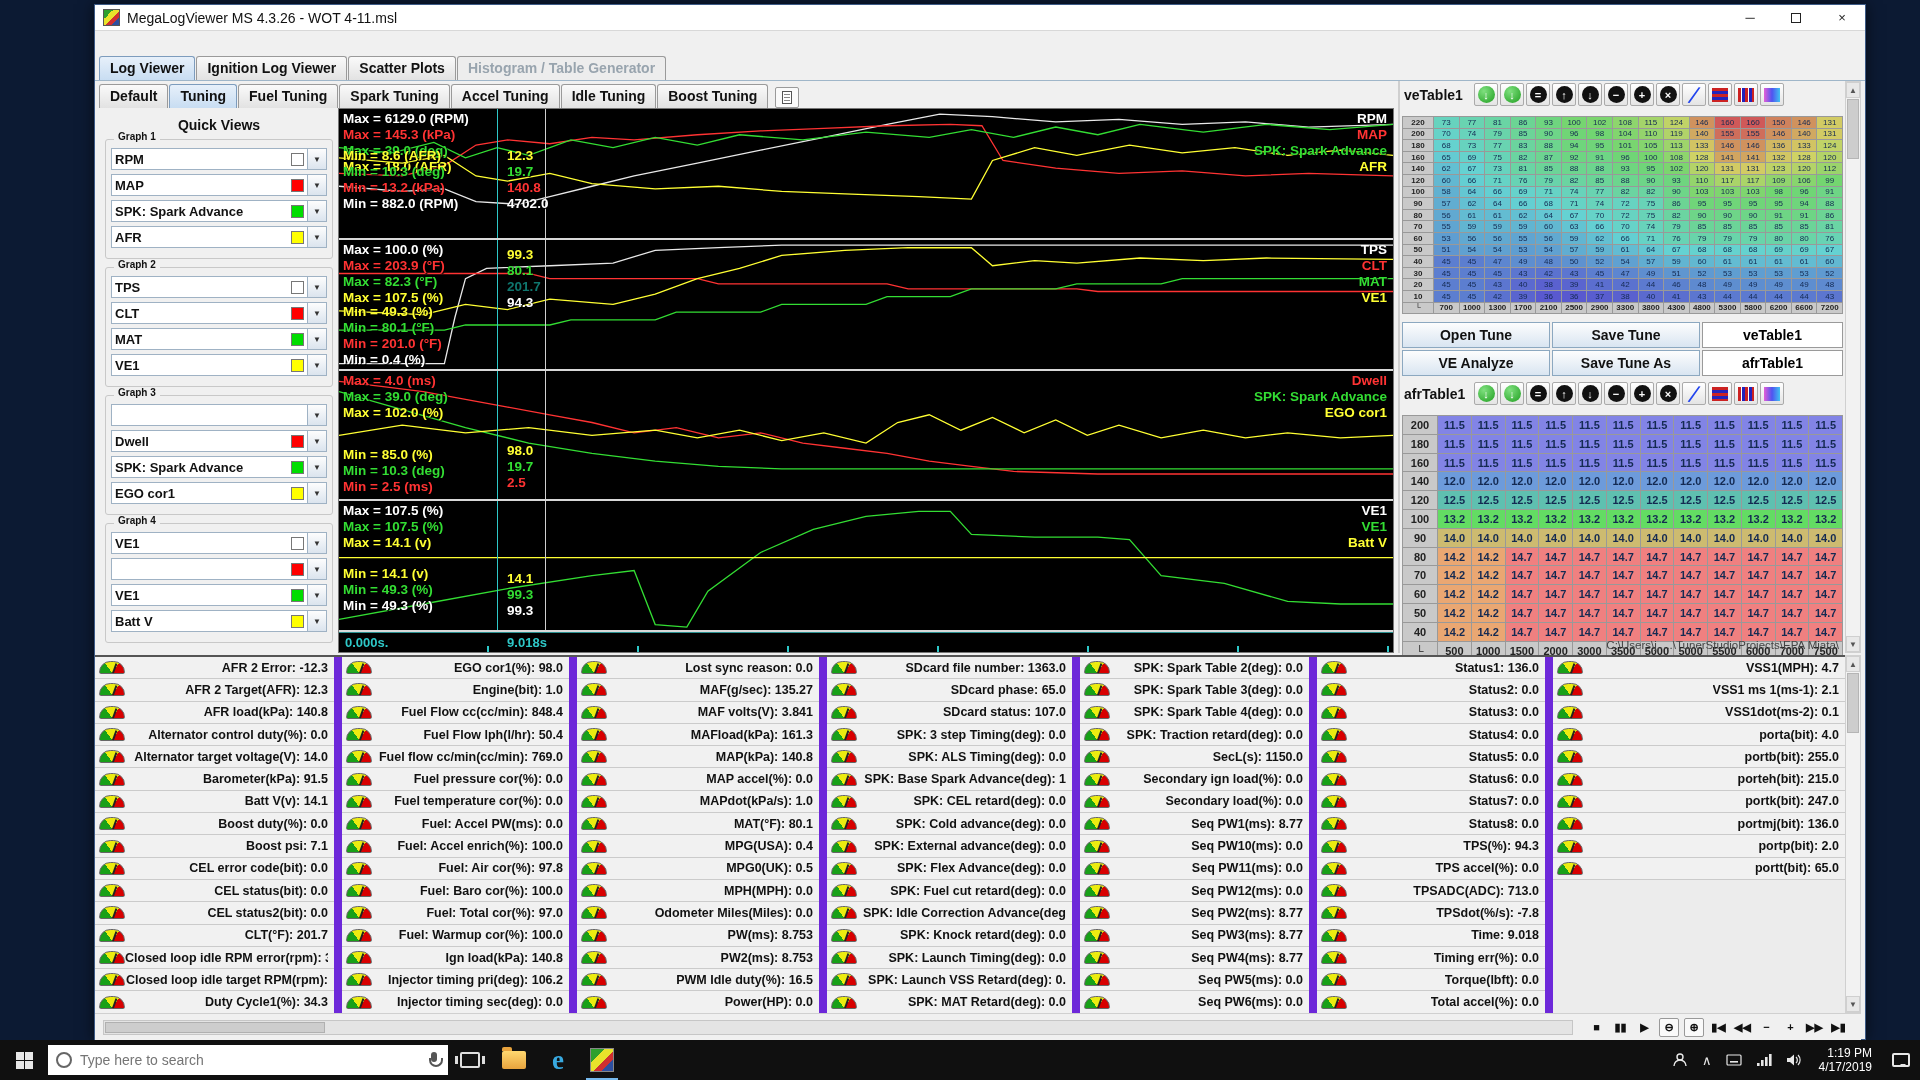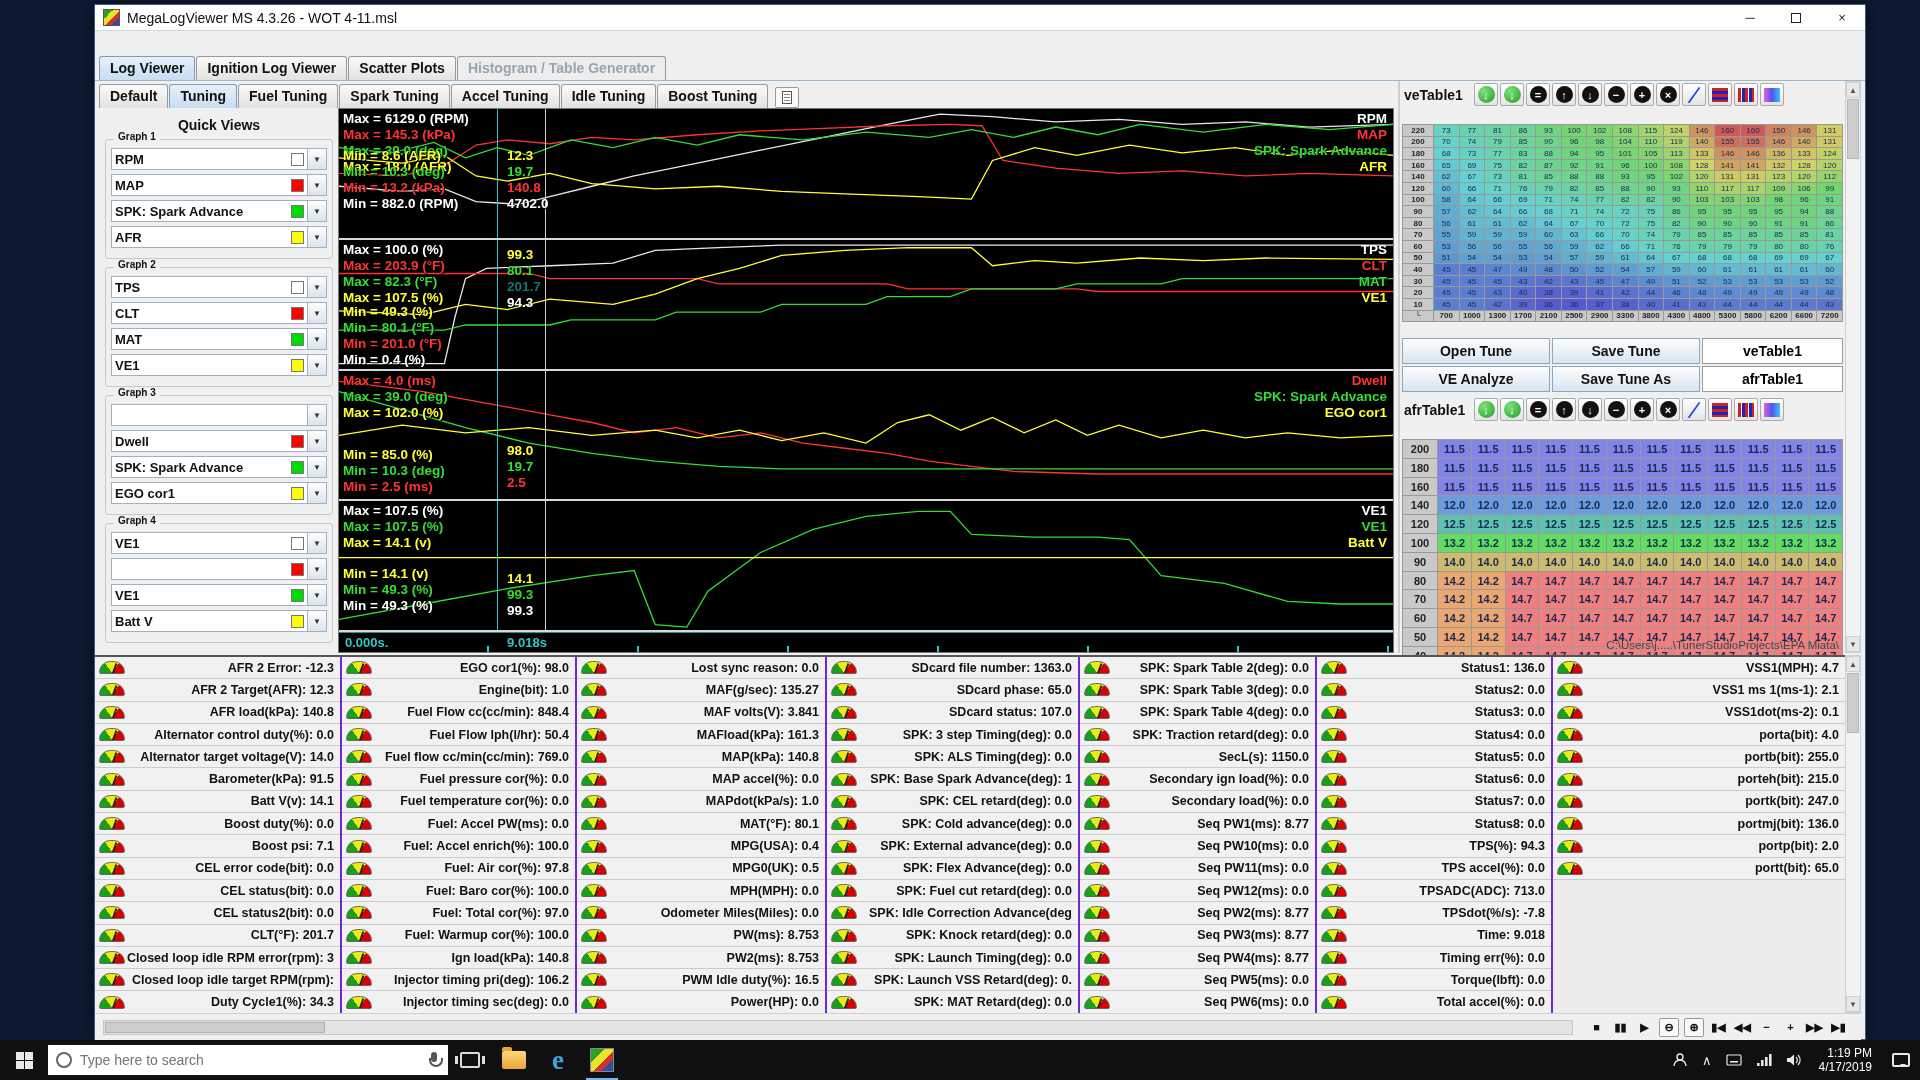--- a/index.html
+++ b/index.html
@@ -55,36 +55,36 @@
   .rpanel { position:absolute; left:1303px; top:76px; width:447px; height:572px; background:#f0f0f0; border-left:2px solid #cfcfcf; }
   .tooltbar { height:27px; display:flex; align-items:center; padding:1px 2px; }
   .tool-label { font-weight:bold; font-size:14px; color:#111; margin:0 2px; width:68px; }
   .tico { width:24px; height:23px; border:1px solid #aaa; background:linear-gradient(#ffffff,#e4e4e4); border-radius:2px; margin-right:2px; display:flex; align-items:center; justify-content:center; font-weight:bold; }
   .tico .bc { width:17px; height:17px; border-radius:50%; background:#111; color:#fff; font-size:11px; font-weight:bold; display:flex; align-items:center; justify-content:center; }
   .tico .gc { width:17px; height:17px; border-radius:50%; background:radial-gradient(circle at 35% 30%,#7fe07f,#1f9e1f); color:#fff; font-size:11px; display:flex; align-items:center; justify-content:center; }
   .tico .pencil { color:#2244ee; font-size:14px; transform:rotate(8deg); }
   .tico .hbars { width:16px; height:14px; background:repeating-linear-gradient(180deg,#cc2222 0 3px,#2222bb 3px 6px); }
   .tico .vbars { width:16px; height:14px; background:repeating-linear-gradient(90deg,#cc2222 0 3px,#fff 3px 4px,#2222bb 4px 7px); }
   .tico .grad { width:16px; height:14px; background:linear-gradient(90deg,#e35fd7,#4f54f0,#3fc1f2); }
-  .vgrid { display:grid; margin:16px 2px; border:1px solid #999; background:#999; grid-gap:1px; }
+  .vgrid { display:grid; margin:8px 2px; border:1px solid #999; background:#999; grid-gap:1px; }
   .vgrid .c { display:flex; align-items:center; justify-content:center; color:#142a52; overflow:hidden; }
   .vgrid .h { background:#c9c9c9; font-weight:bold; color:#222; }
   #ve-grid { grid-template-columns:30px repeat(16,1fr); grid-auto-rows:10.6px; font-size:8px; }
   #afr-grid { grid-template-columns:34px repeat(12,1fr); grid-auto-rows:17.8px; font-size:11px; font-weight:bold; }
   .btn-grid { display:grid; grid-template-columns:148px 148px 1fr; grid-auto-rows:26px; grid-gap:2px; margin:4px 2px; }
   .tbutton { border:1px solid #8ca8c0; background:linear-gradient(#fdfdfd,#d9e5f1); font-weight:bold; font-size:14px; color:#111; display:flex; align-items:center; justify-content:center; }
   .ttab { border:1px solid #9a9a9a; background:#fff; font-weight:bold; font-size:14px; display:flex; align-items:center; justify-content:center; }
   .status-path { position:absolute; right:6px; bottom:2px; font-size:11.5px; color:#444; }
   
   .vscroll { position:absolute; width:16px; background:#f2f2f2; border:1px solid #d0d0d0; }
   .sb-arrow { height:16px; display:flex; align-items:center; justify-content:center; font-size:8px; color:#555; background:#e8e8e8; border:1px solid #cfcfcf; }
   .sb-thumb { margin:1px; height:60px; background:#cdcdcd; border:1px solid #b5b5b5; }
   
   .gauges { position:absolute; left:0; top:650px; width:1750px; height:358px; background:#ececec; border-top:2px solid #555; display:grid; grid-template-columns:247px 235px 250px 253px 237px 236px 1fr; }
-  .gcol { border-right:2px solid #6d28d9; overflow:hidden; }
+  .gcol { border-right:8px solid #6d28d9; overflow:hidden; }
   .gcol:last-child { border-right:none; }
   .grow { height:22.3px; display:flex; align-items:center; padding:0 6px 0 4px; border-bottom:1px solid #cbcbcb; background:#f1f1f1; }
   .dial { width:26px; height:13px; flex:0 0 26px; border-radius:13px 13px 2px 2px; border:1px solid #666; background:conic-gradient(from -90deg at 50% 100%,#18a018 0 55deg,#ecec10 55deg 125deg,#d80000 125deg 180deg); position:relative; }
   .dial::after { content:""; position:absolute; left:50%; bottom:0; width:2px; height:10px; background:#222; transform-origin:bottom center; transform:rotate(20deg); }
   .gtext { margin-left:auto; font-weight:bold; font-size:12.5px; color:#111; white-space:nowrap; overflow:hidden; }
   
   .transport { position:absolute; left:0; top:1008px; width:1766px; height:27px; background:#f0f0f0; border-top:1px solid #d0d0d0; display:flex; align-items:center; }
   .hscroll { margin-left:8px; width:1470px; height:15px; background:#e4e4e4; border:1px solid #c6c6c6; position:relative; }
   .hthumb { position:absolute; left:1px; top:1px; width:220px; height:11px; background:#cdcdcd; border:1px solid #b0b0b0; }
   .tbtns { display:flex; align-items:center; margin-left:14px; }

